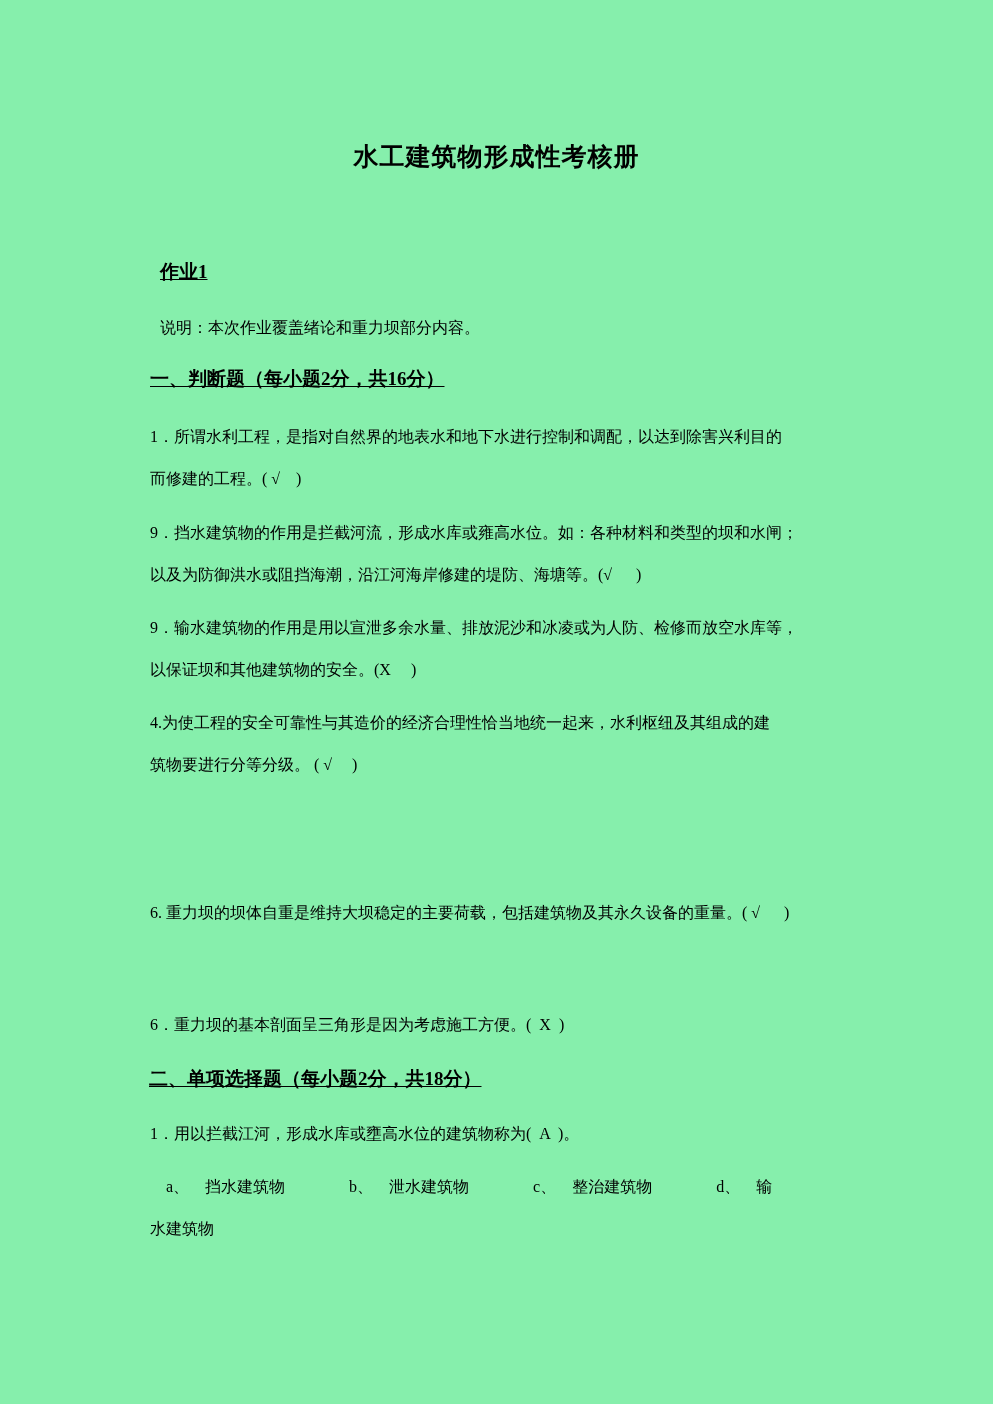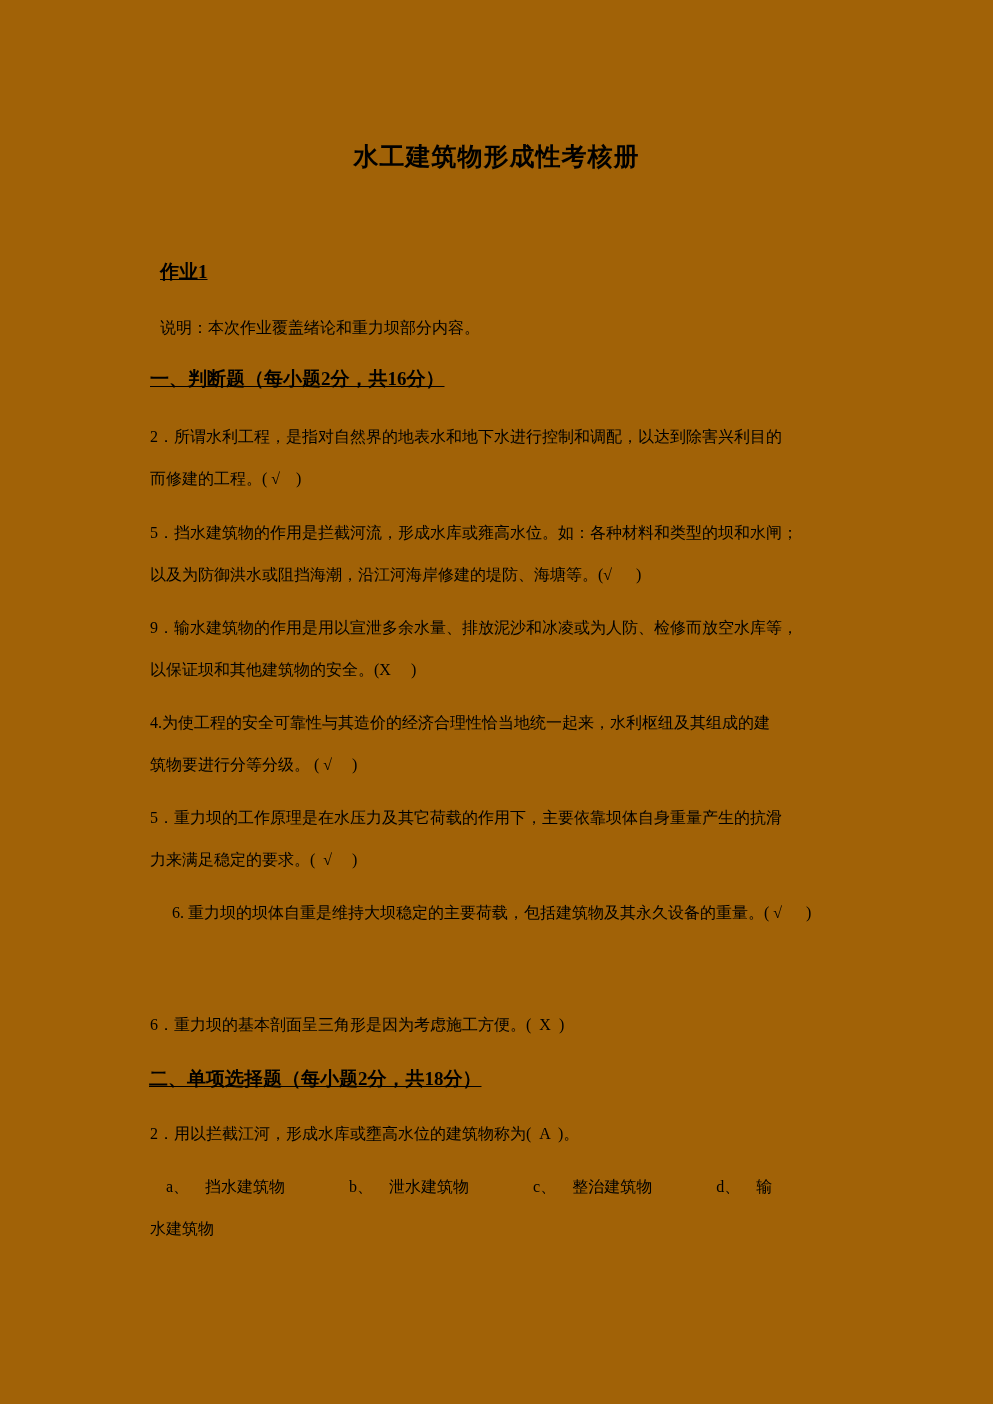--- a/index.html
+++ b/index.html
@@ -4,21 +4,21 @@
 <style>
   html, body {
     margin: 0;
     padding: 0;
     background: #ffffff;
   }
   .page {
     position: relative;
     width: 993px;
     height: 1404px;
-    background: #a16207;
+    background: #86efac;
     color: #000000;
     font-family: "Liberation Serif", "DejaVu Serif", serif;
     overflow: hidden;
   }
   .doc-title {
     position: absolute;
     top: 140px;
     left: 0;
     width: 100%;
     text-align: center;
@@ -50,40 +50,38 @@
 <div class="page">
 
   <div class="doc-title">水工建筑物形成性考核册</div>
 
   <div class="para bold indent10" style="top:251px;">作业1</div>
 
   <div class="para indent10" style="top:307px;">说明：本次作业覆盖绪论和重力坝部分内容。</div>
 
   <div class="para bold" style="top:358px; left:150px;">一、判断题（每小题2分，共16分）</div>
 
-  <div class="para" style="top:416px;">2．所谓水利工程，是指对自然界的地表水和地下水进行控制和调配，以达到除害兴利目的
+  <div class="para" style="top:416px;">1．所谓水利工程，是指对自然界的地表水和地下水进行控制和调配，以达到除害兴利目的
 而修建的工程。( √    )</div>
 
-  <div class="para" style="top:512px;">5．挡水建筑物的作用是拦截河流，形成水库或雍高水位。如：各种材料和类型的坝和水闸；
+  <div class="para" style="top:512px;">9．挡水建筑物的作用是拦截河流，形成水库或雍高水位。如：各种材料和类型的坝和水闸；
 以及为防御洪水或阻挡海潮，沿江河海岸修建的堤防、海塘等。(√      )</div>
 
   <div class="para" style="top:607px;">9．输水建筑物的作用是用以宣泄多余水量、排放泥沙和冰凌或为人防、检修而放空水库等，
 以保证坝和其他建筑物的安全。(X     )</div>
 
   <div class="para" style="top:702px;">4.为使工程的安全可靠性与其造价的经济合理性恰当地统一起来，水利枢纽及其组成的建
 筑物要进行分等分级。 ( √     )</div>
 
-  <div class="para" style="top:797px;">5．重力坝的工作原理是在水压力及其它荷载的作用下，主要依靠坝体自身重量产生的抗滑
-力来满足稳定的要求。(  √     )</div>
 
-  <div class="para" style="top:892px;margin-left:22px;">6. 重力坝的坝体自重是维持大坝稳定的主要荷载，包括建筑物及其永久设备的重量。( √      )</div>
+  <div class="para" style="top:892px;">6. 重力坝的坝体自重是维持大坝稳定的主要荷载，包括建筑物及其永久设备的重量。( √      )</div>
 
 
   <div class="para" style="top:1004px;">6．重力坝的基本剖面呈三角形是因为考虑施工方便。(  X  )</div>
 
   <div class="para bold" style="top:1058px; left:149px;">二、单项选择题（每小题2分，共18分）</div>
 
-  <div class="para" style="top:1113px;">2．用以拦截江河，形成水库或壅高水位的建筑物称为(  A  )。</div>
+  <div class="para" style="top:1113px;">1．用以拦截江河，形成水库或壅高水位的建筑物称为(  A  )。</div>
 
   <div class="para" style="top:1166px;">    a、　挡水建筑物　　　　b、　泄水建筑物　　　　c、　整治建筑物　　　　d、　输
 水建筑物</div>
 
 </div>
 
 </body></html>

